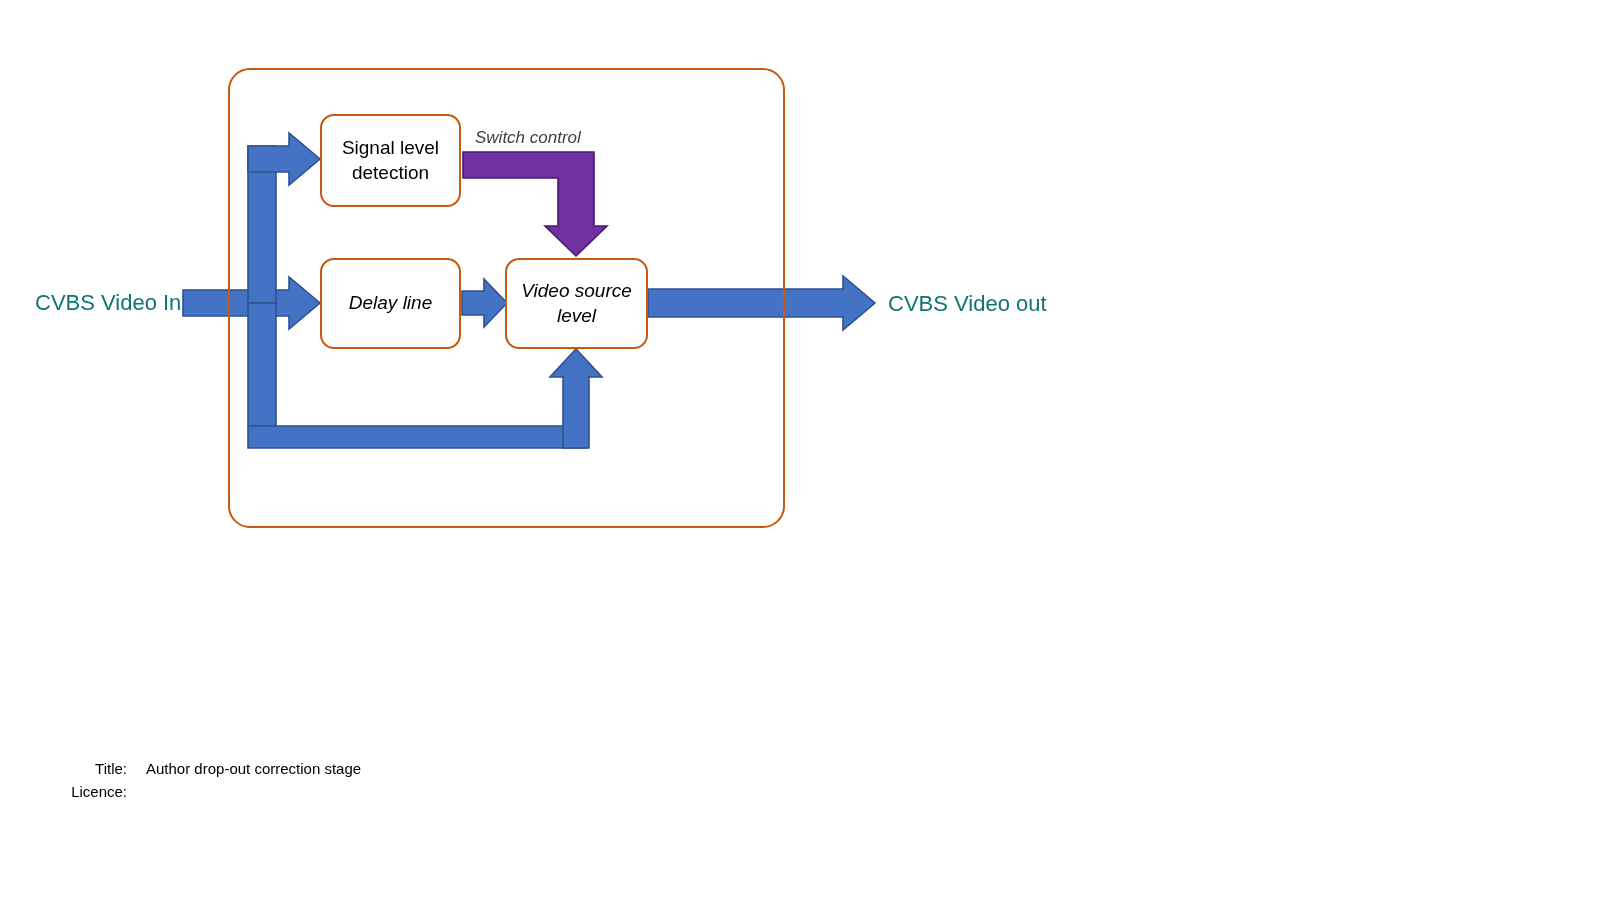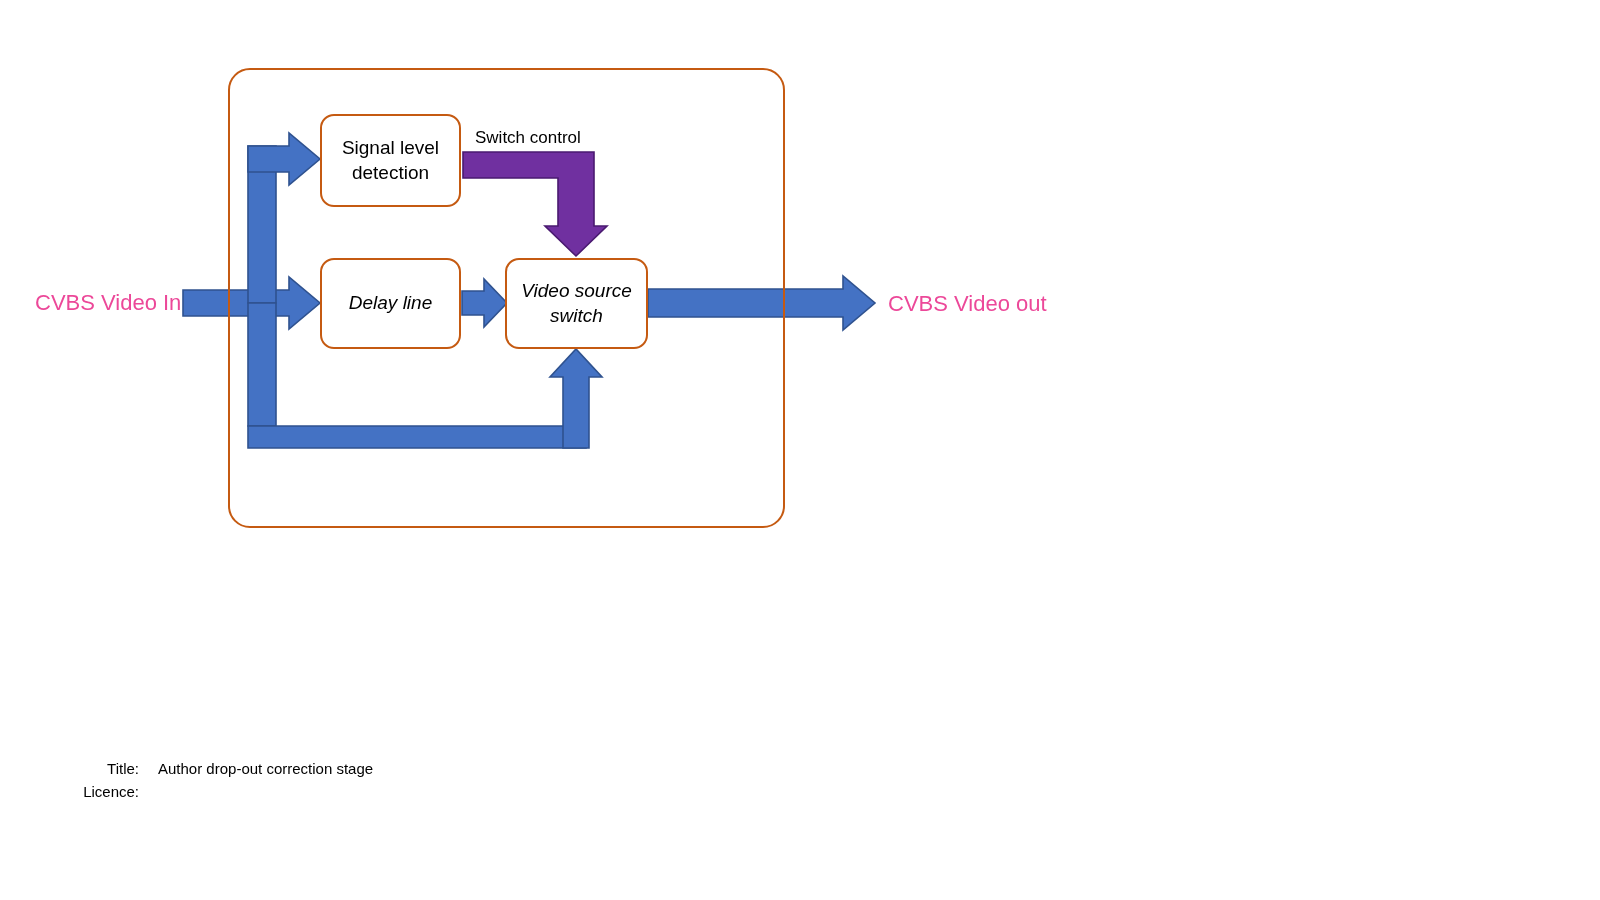--- a/index.html
+++ b/index.html
@@ -46,34 +46,35 @@
     position: absolute;
     border: 2.5px solid #C55A11;
     border-radius: 22px;
     background: transparent;
     box-sizing: border-box;
     z-index: 1;
   }
   .io-label {
     position: absolute;
     font-size: 22px;
-    color: #ec4899;
+    color: #0f766e;
     white-space: nowrap;
     z-index: 5;
   }
   .wire-label {
     position: absolute;
     font-size: 17px;
-    color: #000000;
+    color: #404040;
     white-space: nowrap;
     z-index: 6;
+    font-style: italic;
   }
   .footer {
     position: absolute;
-    left: 12px;
+    left: 0;
     top: 760px;
     width: 700px;
     z-index: 7;
   }
   .footer-row {
     display: flex;
     align-items: baseline;
     height: 23px;
     font-size: 15px;
   }
@@ -130,21 +131,21 @@
 
   <div class="blk" style="left:320px; top:258px; width:141px; height:91px;font-style:italic;">
     <div>
       <div>Delay line</div>
     </div>
   </div>
 
   <div class="blk" style="left:505px; top:258px; width:143px; height:91px;font-style:italic;">
     <div>
       <div>Video source</div>
-      <div>switch</div>
+      <div>level</div>
     </div>
   </div>
 
   <div class="io-label" style="left:35px; top:290px;">CVBS Video In</div>
 
   <div class="io-label" style="left:888px; top:291px;">CVBS Video out</div>
 
   <div class="wire-label" style="left:475px; top:128px;">Switch control</div>
 
   <div class="footer">

